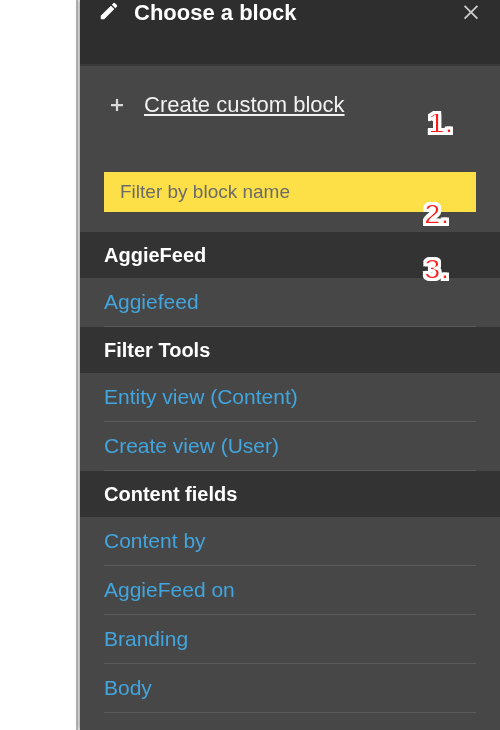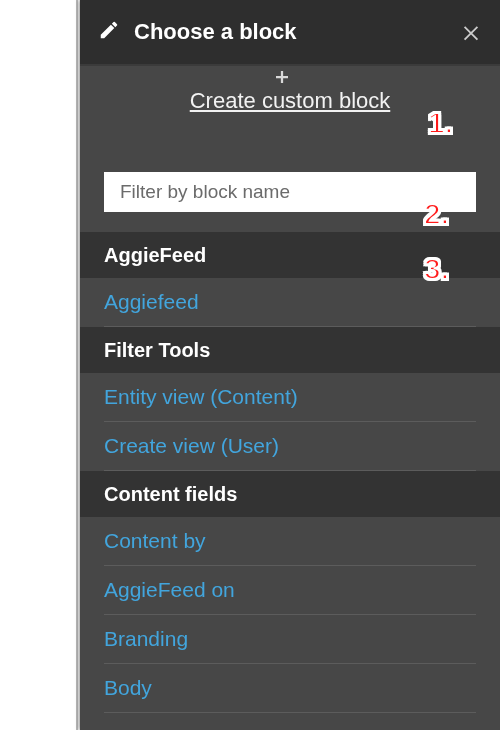--- a/index.html
+++ b/index.html
@@ -3,37 +3,37 @@
   <meta charset="utf-8">
   <style>
     * { box-sizing: border-box; margin: 0; padding: 0; }
     html, body { width: 500px; height: 730px; background: #f5f5f5; font-family: Arial, Helvetica, sans-serif; overflow: hidden; }
 
     .gutter { position: absolute; left: 0; top: 0; width: 78px; height: 100%; background: #ffffff; border-right: 2px solid #b8b8b8; }
 
     .panel { position: absolute; left: 80px; top: 0; width: 420px; background: #474747; box-shadow: -1px 0 4px rgba(0,0,0,0.4); height: 100%; }
 
     
-    .header { display: flex; align-items: center; height: 64px; padding: 0 18px; background: #2e2e2e; }
+    .header { display: flex; height: 64px; padding: 0 18px; background: #2e2e2e; }
     .header .pencil { color: #fff; margin-right: 14px; }
     .header .title { color: #fff; font-size: 22px; font-weight: bold; }
     .header .close { margin-left: auto; color: #ccc; cursor: pointer; }
     .header .close svg { display:block; }
     .divider-thin { height: 2px; background: #3b3b3b; }
 
     
-    .create-row { display: flex; align-items: center; height: 78px; padding: 0 26px; background: #474747; flex-direction: column; }
+    .create-row { display: flex; align-items: center; height: 78px; padding: 0 26px; background: #474747; }
     .create-row .plus { width: 22px; height: 22px; display:flex; align-items:center; justify-content:center; color:#d9d9d9; margin-right: 16px; }
     .create-row .link { color: #f2f2f2; text-decoration: underline; font-size: 22px; }
 
     .spacer { height: 28px; background: #474747; }
 
     
     .filter-row { padding: 0 24px 20px 24px; background: #474747; }
-    .filter-input { width: 100%; height: 40px; border: none; background: #ffffff; color:#6b6b6b; font-size: 19px; padding: 0 16px; font-family: inherit; }
+    .filter-input { width: 100%; height: 40px; border: none; background: #fde047; color:#6b6b6b; font-size: 19px; padding: 0 16px; font-family: inherit; }
     .filter-input::placeholder { color: #6b6b6b; }
 
     
     .cat-heading { display:flex; align-items:center; height: 46px; padding: 0 24px; background: #333333; color: #ffffff; font-size: 20px; font-weight: bold; }
     .block-list { padding: 0 0; }
     .block-item { padding: 12px 0 12px 0; margin: 0 24px; border-bottom: 1px solid #5c5c5c; }
     .block-item a { color: #42a5dd; font-size: 21px; text-decoration: none; }
 
     
     .callout {

